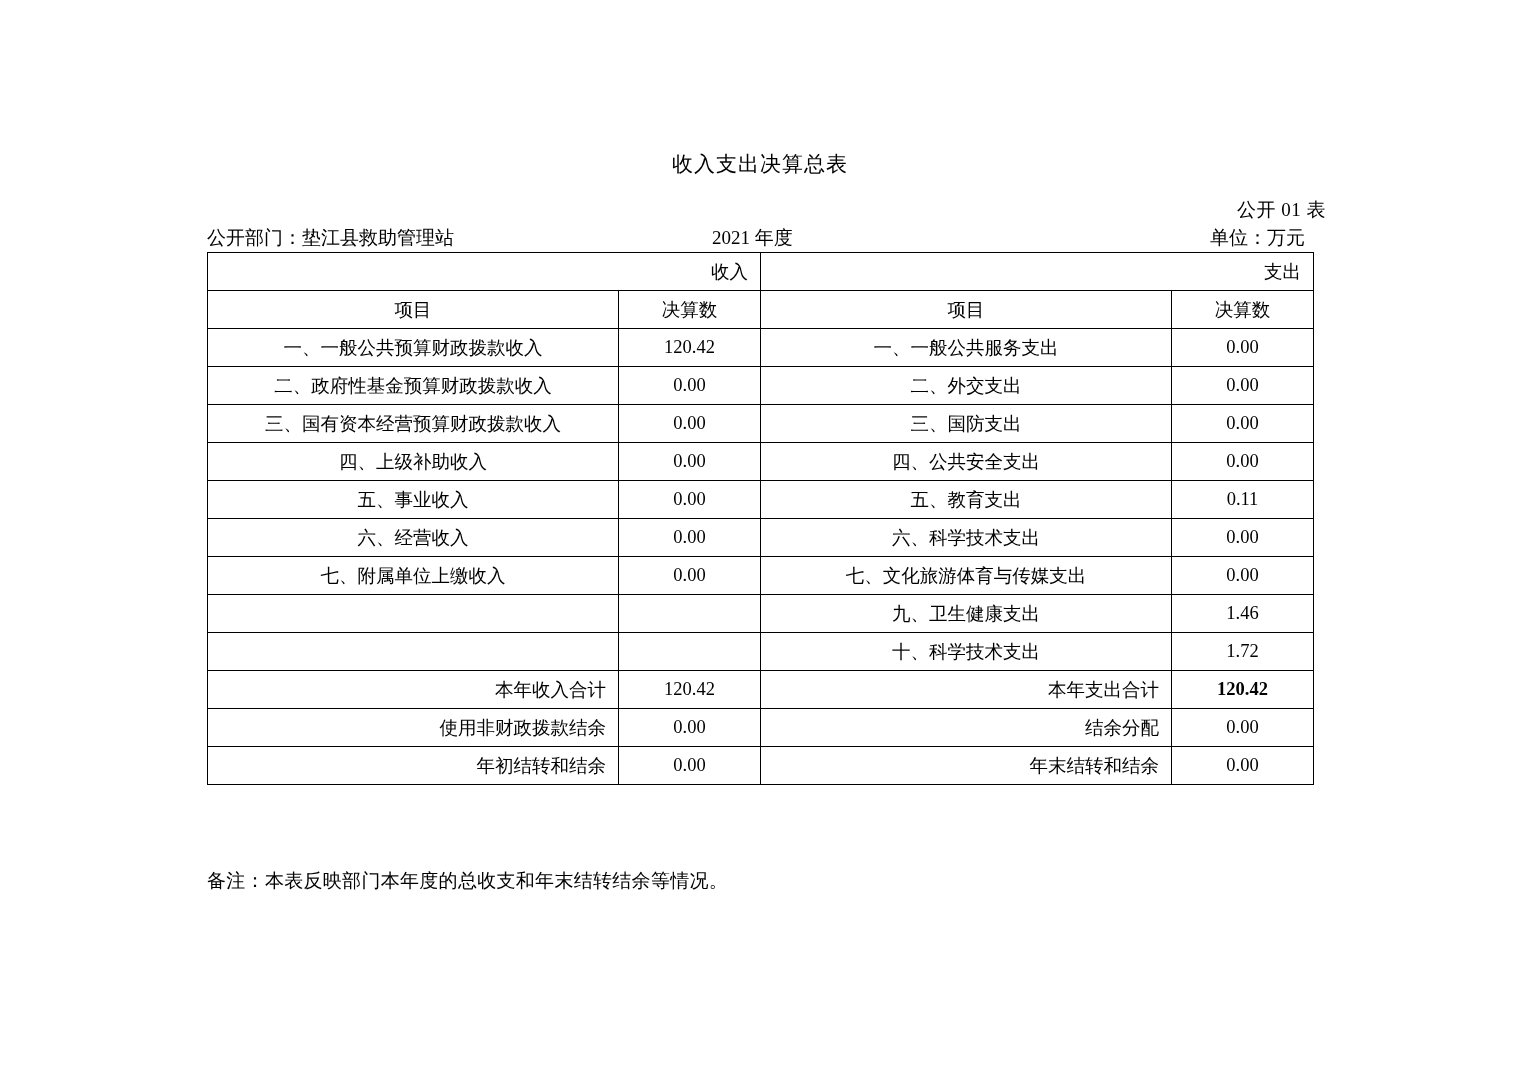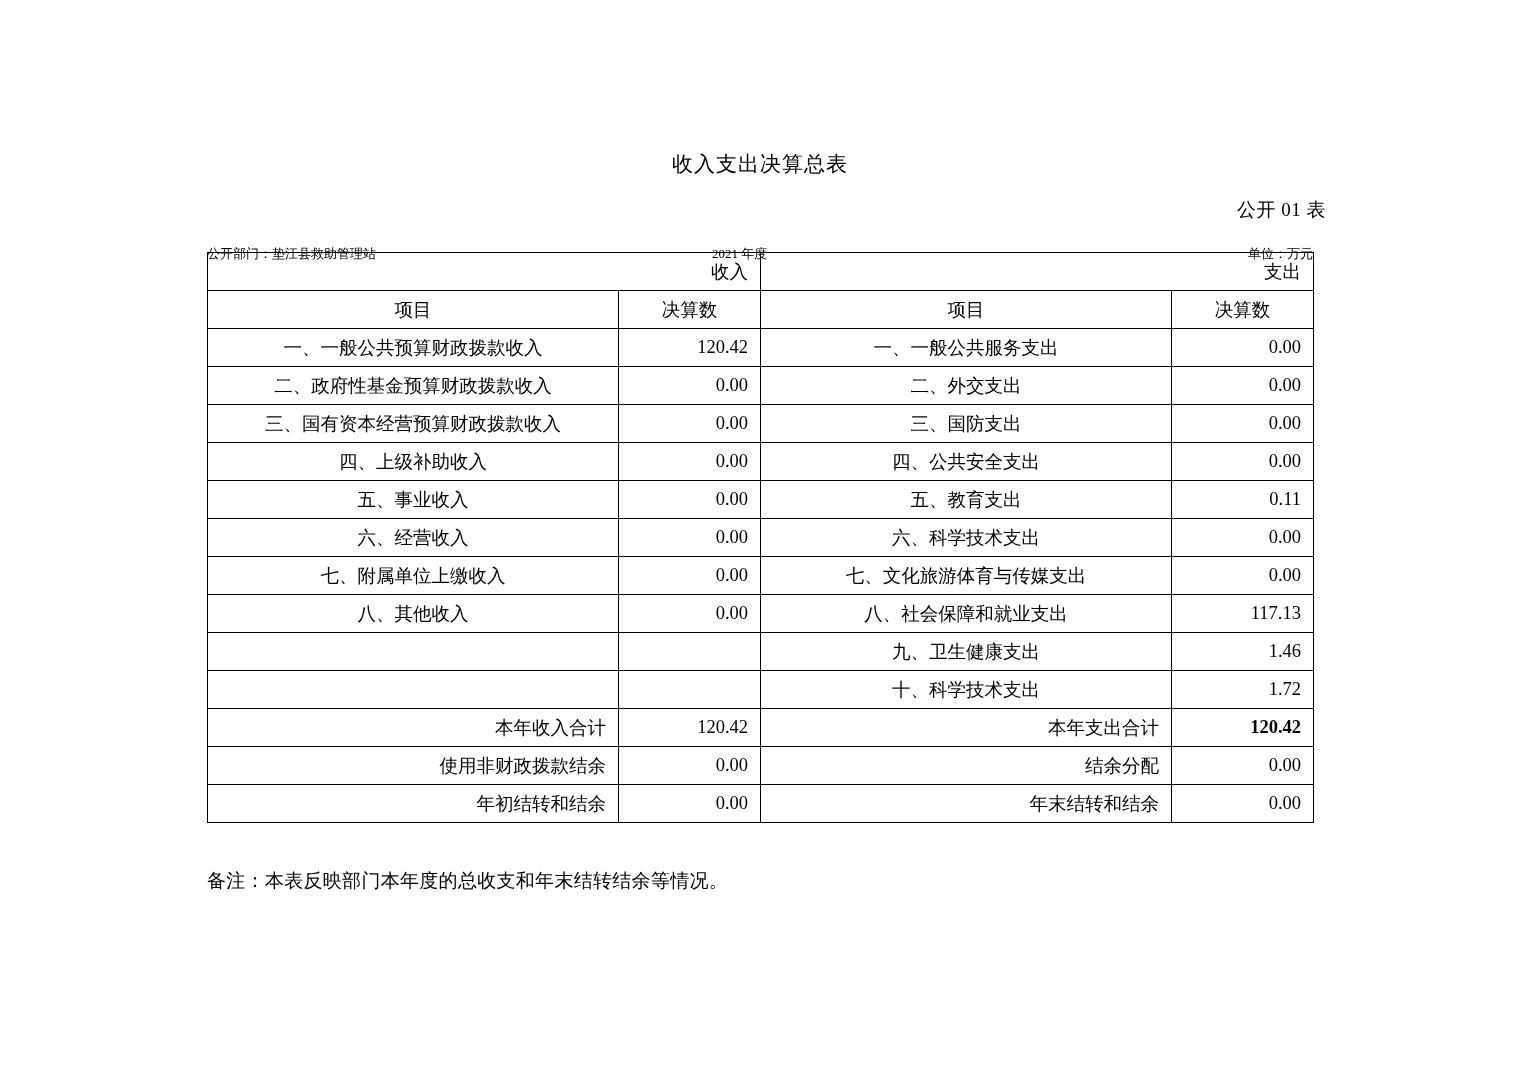--- a/index.html
+++ b/index.html
@@ -35,39 +35,38 @@
     top: 197px;
     right: 194px;
     font-size: 19px;
     letter-spacing: 0.5px;
   }
   .meta-row {
     position: absolute;
     top: 225px;
     left: 207px;
     width: 1106px;
-    font-size: 13px;
+    font-size: 19px;
     height: 24px;
-    margin-top: 20px;
   }
   .meta-dept {
     position: absolute;
     left: 0;
     top: 0;
     white-space: nowrap;
   }
   .meta-year {
     position: absolute;
     left: 505px;
     top: 0;
     white-space: nowrap;
   }
   .meta-unit {
     position: absolute;
-    right: 0;
+    right: 8px;
     top: 0;
     white-space: nowrap;
   }
   table.main {
     position: absolute;
     top: 252px;
     left: 207px;
     border-collapse: collapse;
     width: 1106px;
     table-layout: fixed;
@@ -84,21 +83,21 @@
   .col-num { width: 142px; }
   .sec-head {
     text-align: right;
     font-size: 19px;
   }
   .col-head {
     text-align: center;
     font-size: 19px;
   }
   .txt-left { text-align: center; }
-  .txt-right { text-align: right; }
+  .txt-right { text-align: center; }
   .txt-center { text-align: right; }
   .bold { font-weight: bold; }
   .note {
     position: absolute;
     top: 868px;
     left: 207px;
     font-size: 19px;
     letter-spacing: 0.3px;
   }
   .empty-cell { }
@@ -173,26 +172,20 @@
         <td class="txt-left">六、科学技术支出</td>
         <td class="txt-right">0.00</td>
       </tr>
       <tr>
         <td class="txt-left">七、附属单位上缴收入</td>
         <td class="txt-right">0.00</td>
         <td class="txt-left">七、文化旅游体育与传媒支出</td>
         <td class="txt-right">0.00</td>
       </tr>
       <tr>
-        <td class="txt-left">八、其他收入</td>
-        <td class="txt-right">0.00</td>
-        <td class="txt-left">八、社会保障和就业支出</td>
-        <td class="txt-right">117.13</td>
-      </tr>
-      <tr>
         <td class="txt-left empty-cell"></td>
         <td class="txt-right empty-cell"></td>
         <td class="txt-left">九、卫生健康支出</td>
         <td class="txt-right">1.46</td>
       </tr>
       <tr>
         <td class="txt-left empty-cell"></td>
         <td class="txt-right empty-cell"></td>
         <td class="txt-left">十、科学技术支出</td>
         <td class="txt-right">1.72</td>

